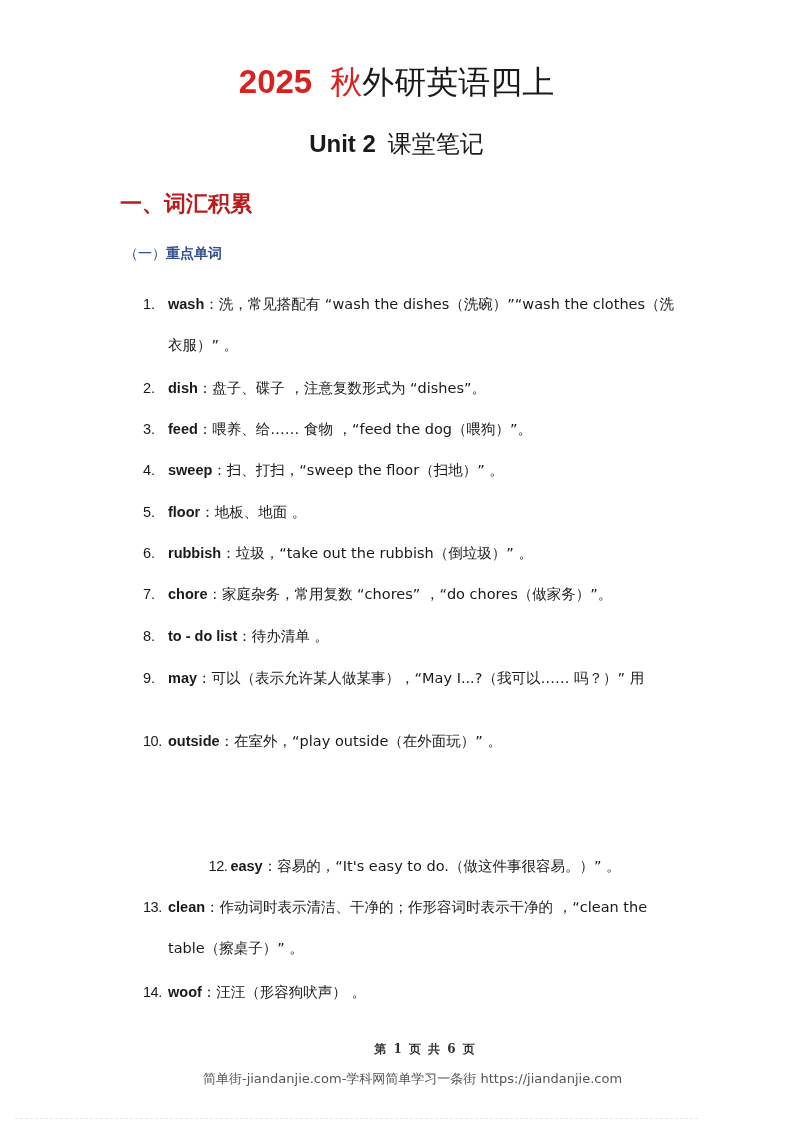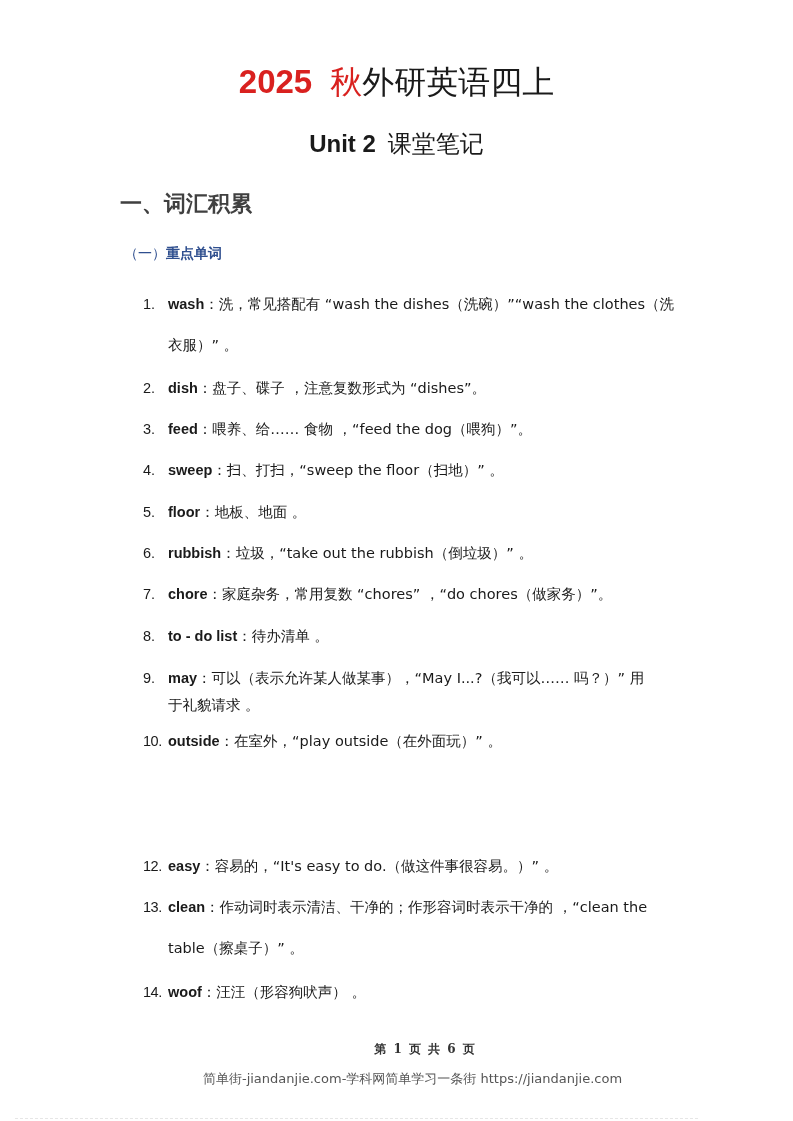--- a/index.html
+++ b/index.html
@@ -60,21 +60,21 @@
       margin-right: 12px;
       margin-top: 39px;
     }
     .section-heading {
       position: absolute;
       top: 188px;
       left: 120px;
       font-size: 22px;
       line-height: 32px;
       font-weight: bold;
-      color: #404040;
+      color: #b91c1c;
     }
     .subsection-heading {
       position: absolute;
       top: 242px;
       left: 124px;
       font-size: 14px;
       line-height: 22px;
       color: #2f4f8f;
       font-weight: bold;
     }
@@ -190,30 +190,29 @@
   <div class="vocab-item" style="top:583px;">
     <span class="line" style="line-height:22px;"><span class="num">7.</span><span class="word">chore</span><span>：家庭杂务，常用复数 “chores” ，“do chores（做家务）”。</span></span>
   </div>
 
   <div class="vocab-item" style="top:625px;">
     <span class="line" style="line-height:22px;"><span class="num">8.</span><span class="word">to - do list</span><span>：待办清单 。</span></span>
   </div>
 
   <div class="vocab-item" style="top:667px;">
     <span class="line" style="line-height:22px;"><span class="num">9.</span><span class="word">may</span><span>：可以（表示允许某人做某事），“May I...?（我可以…… 吗？）” 用</span></span>
-    <span class="line cont" style="line-height:22px; margin-top:5px;">于礼貌请求 。</span>
   </div>
 
   <div class="vocab-item" style="top:730px;">
     <span class="line" style="line-height:22px;"><span class="num wide">10.</span><span class="word">outside</span><span>：在室外，“play outside（在外面玩）” 。</span></span>
   </div>
 
 
   <div class="vocab-item" style="top:855px;">
-    <span class="line" style="line-height:22px;"><span class="num wide">12.</span><span class="word">easy</span><span>：容易的，“It's easy to do.（做这件事很容易。）” 。</span></span>
+    <span class="line" style="line-height:22px;text-align:center;"><span class="num wide">12.</span><span class="word">easy</span><span>：容易的，“It's easy to do.（做这件事很容易。）” 。</span></span>
   </div>
 
   <div class="vocab-item" style="top:896px;">
     <span class="line" style="line-height:22px;"><span class="num wide">13.</span><span class="word">clean</span><span>：作动词时表示清洁、干净的；作形容词时表示干净的 ，“clean the</span></span>
     <span class="line cont" style="line-height:22px; margin-top:19px;">table（擦桌子）” 。</span>
   </div>
 
   <div class="vocab-item" style="top:981px;">
     <span class="line" style="line-height:22px;"><span class="num wide">14.</span><span class="word">woof</span><span>：汪汪（形容狗吠声） 。</span></span>
   </div>

